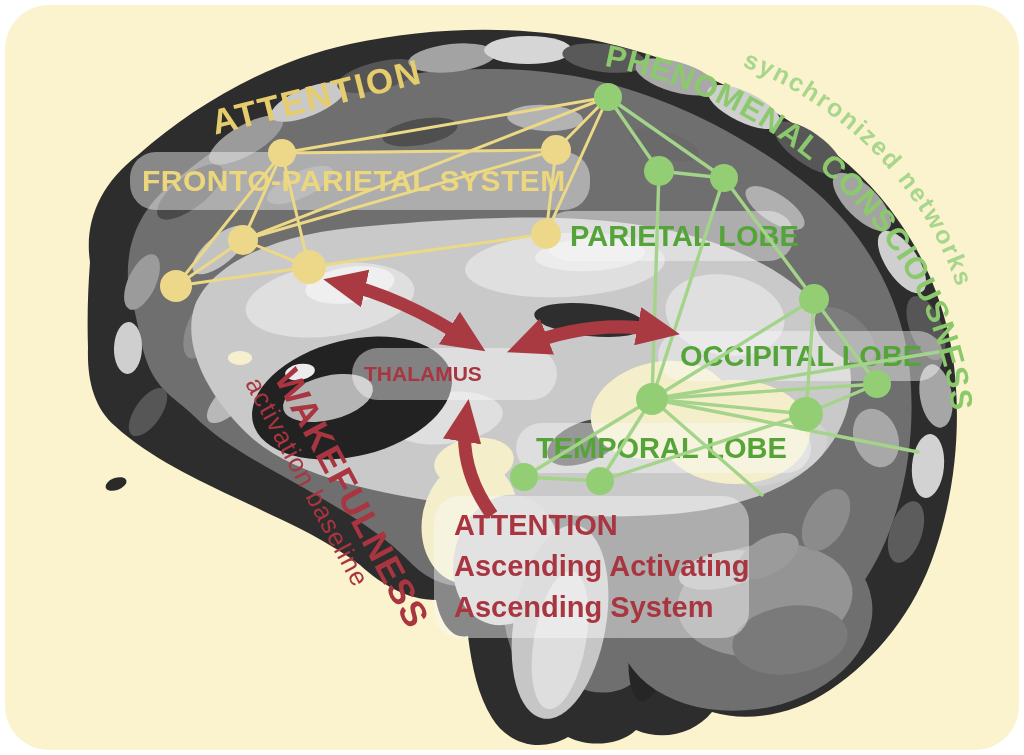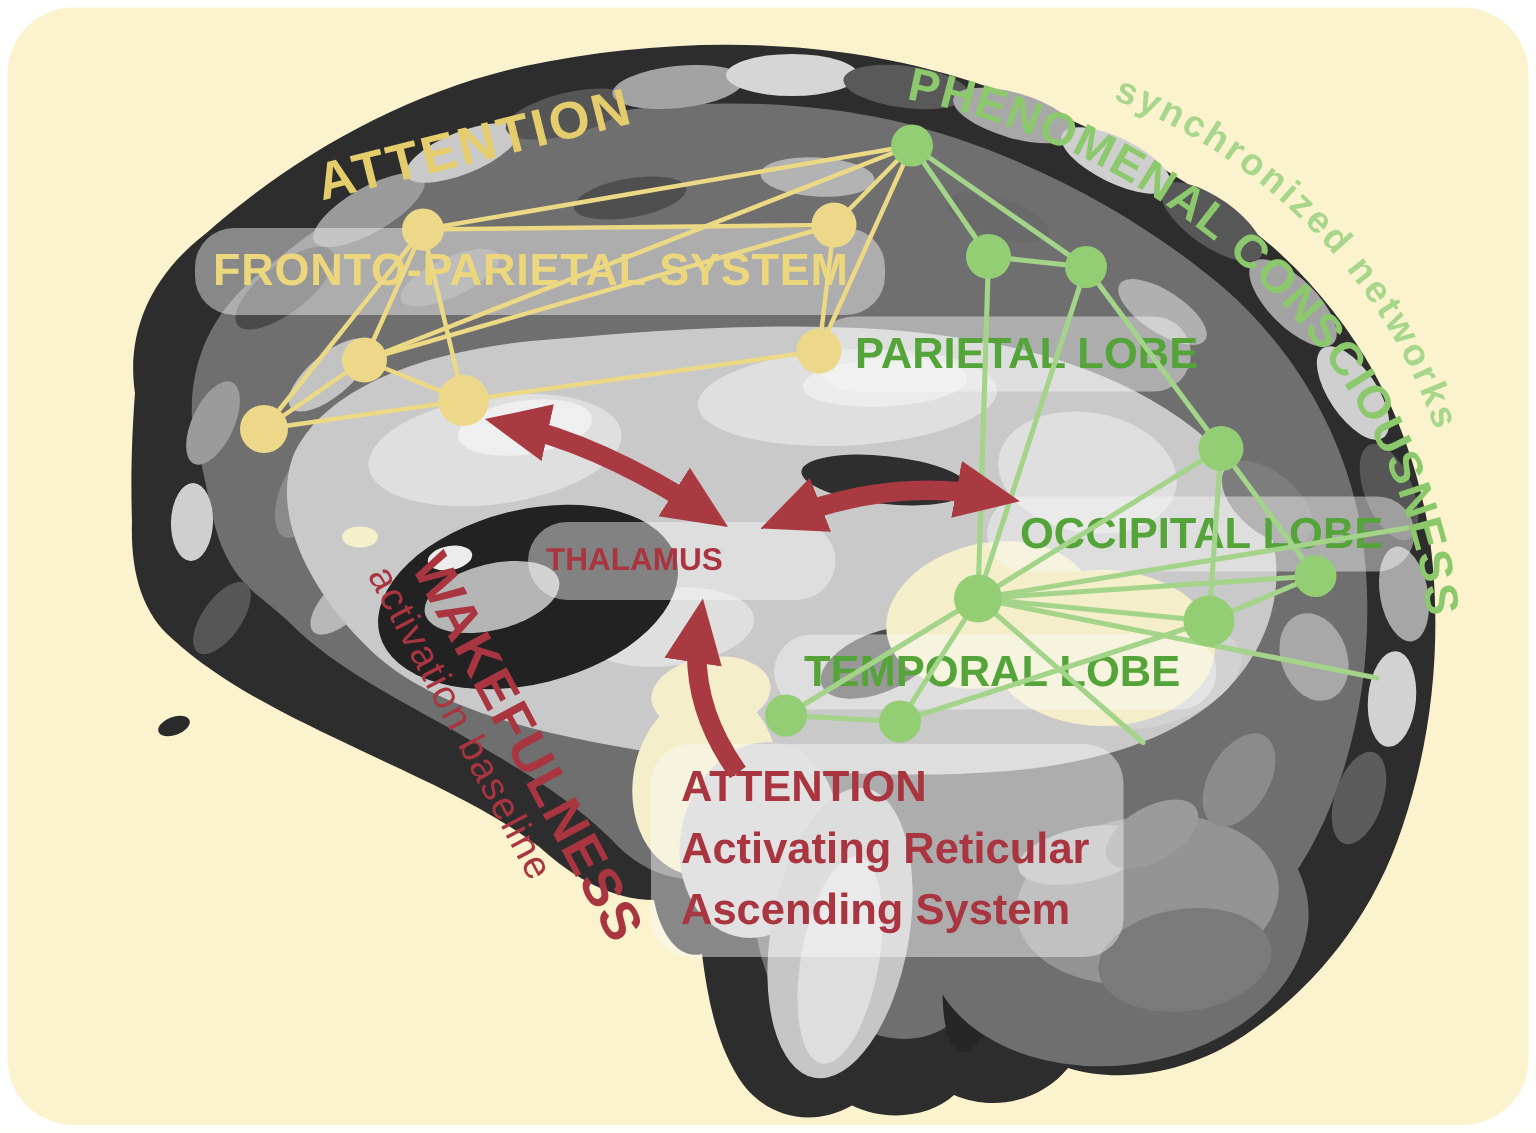--- a/index.html
+++ b/index.html
@@ -122,21 +122,21 @@
     <span>OCCIPITAL LOBE</span>
   </div>
   <div class="band" id="band-temporal">
     <span>TEMPORAL LOBE</span>
   </div>
   <div class="band" id="band-thalamus">
     <span>THALAMUS</span>
   </div>
   <div class="band" id="band-brainstem">
     <span class="bs-line">ATTENTION</span>
-    <span class="bs-line">Activating Reticular</span>
+    <span class="bs-line">Ascending Activating</span>
     <span class="bs-line">Ascending System</span>
   </div>
 
   <svg id="net-svg" class="layer" viewBox="0 0 1024 755" xmlns:xlink="http://www.w3.org/1999/xlink">
     <defs>
       <marker id="ah" viewBox="0 0 10 9" refX="6" refY="4.5" markerWidth="3.3" markerHeight="3" orient="auto-start-reverse" markerUnits="strokeWidth">
         <path id="ah-path" d="M0,0 L10,4.5 L0,9 Z" fill="#a93a42"></path>
       </marker>
       <path id="phenPath" d="M 604,66 C 745,92 878,188 930,322 C 953,384 958,434 946,478" fill="none"></path>
       <path id="syncPath" d="M 742,66 C 846,106 926,192 957,288 C 969,329 972,362 966,396" fill="none"></path>

